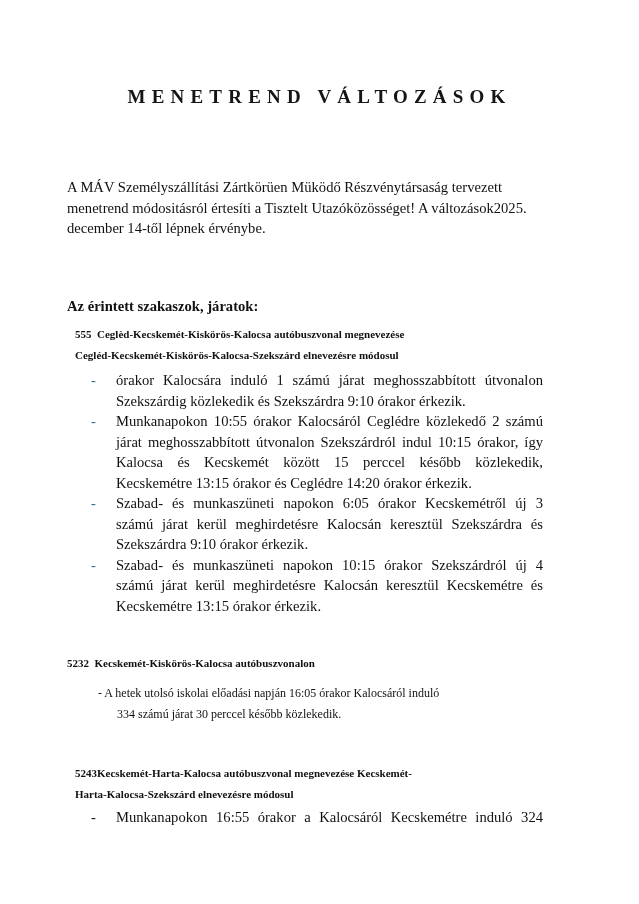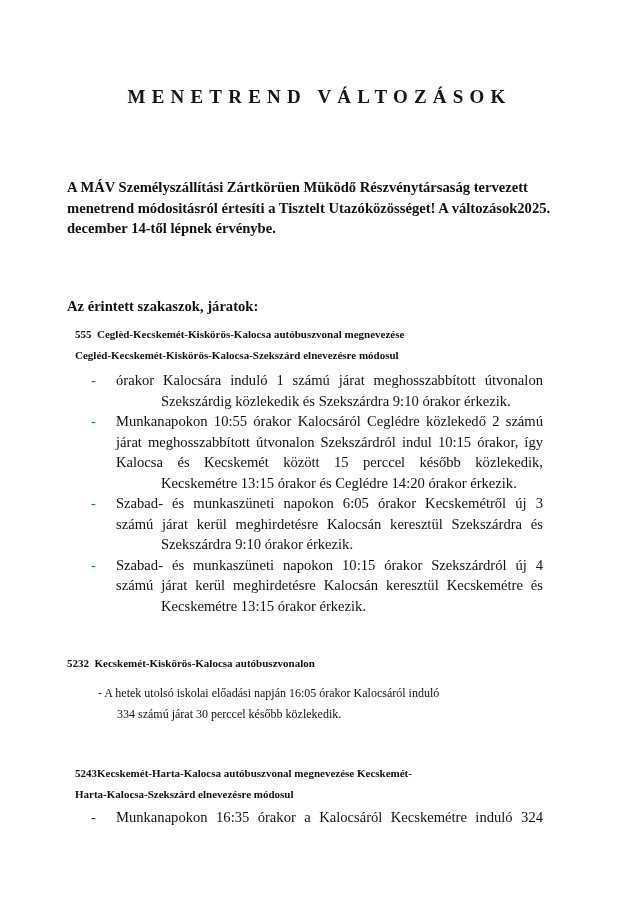--- a/index.html
+++ b/index.html
@@ -10,35 +10,35 @@
   }
   .page { position: absolute; left: 0; top: 0; width: 582px; height: 904px; }
   .title {
     position: absolute; left: 0; top: 86px; width: 639px; text-align: center;
     font-weight: bold; font-size: 19px; letter-spacing: 6.2px; color: #151515;
   }
   .intro {
     position: absolute; left: 67px; top: 177px; width: 500px;
     font-size: 14.6px; line-height: 20.5px;
   }
-  .intro span { display: block; white-space: nowrap; font-weight: bold; }
+  .intro span { display: block; white-space: nowrap; }
   .affected {
     position: absolute; left: 67px; top: 272px;
     font-size: 14.6px; font-weight: bold; margin-top: 26px;
   }
   .sec-head {
     position: absolute; font-weight: bold; font-size: 11px; line-height: 21px;
     white-space: nowrap;
   }
   .sec-head .num { display: inline-block; }
   .bullets { position: absolute; left: 88px; width: 455px; font-size: 14.6px; line-height: 20.5px; }
   .bullet { position: relative; padding-left: 28px; text-align: justify; }
   .bullet .dash { position: absolute; left: 3px; top: 0; color: #2e7082; }
   .bullet .ln { display: block; text-align: justify; text-align-last: justify; white-space: nowrap; }
-  .bullet .ln.last { text-align-last: left; margin-left: 45px; }
+  .bullet .ln.last { text-align-last: left; }
   .b5232 { position: absolute; left: 98px; top: 683px; width: 450px; font-size: 12px; line-height: 20.5px; }
   .b5232 .ln { display: block; white-space: nowrap; }
   .b5232 .ln2 { padding-left: 19px; }
   .dash-black { color: #111111 !important; }
 </style>
 </head>
 <body>
 
 <div class="page">
 
@@ -99,17 +99,17 @@
     <div style="display:flex; justify-content:flex-start;">
       <span class="num">5243</span>
       <span>Kecskemét-Harta-Kalocsa autóbuszvonal megnevezése Kecskemét-</span>
     </div>
     <div>Harta-Kalocsa-Szekszárd elnevezésre módosul</div>
   </div>
 
   <div class="bullets" style="top:807px;">
     <div class="bullet">
       <span class="dash dash-black">-</span>
-      <span class="ln">Munkanapokon 16:35 órakor a Kalocsáról Kecskemétre induló 324</span>
+      <span class="ln">Munkanapokon 16:55 órakor a Kalocsáról Kecskemétre induló 324</span>
     </div>
   </div>
 
 </div>
 
 </body></html>

